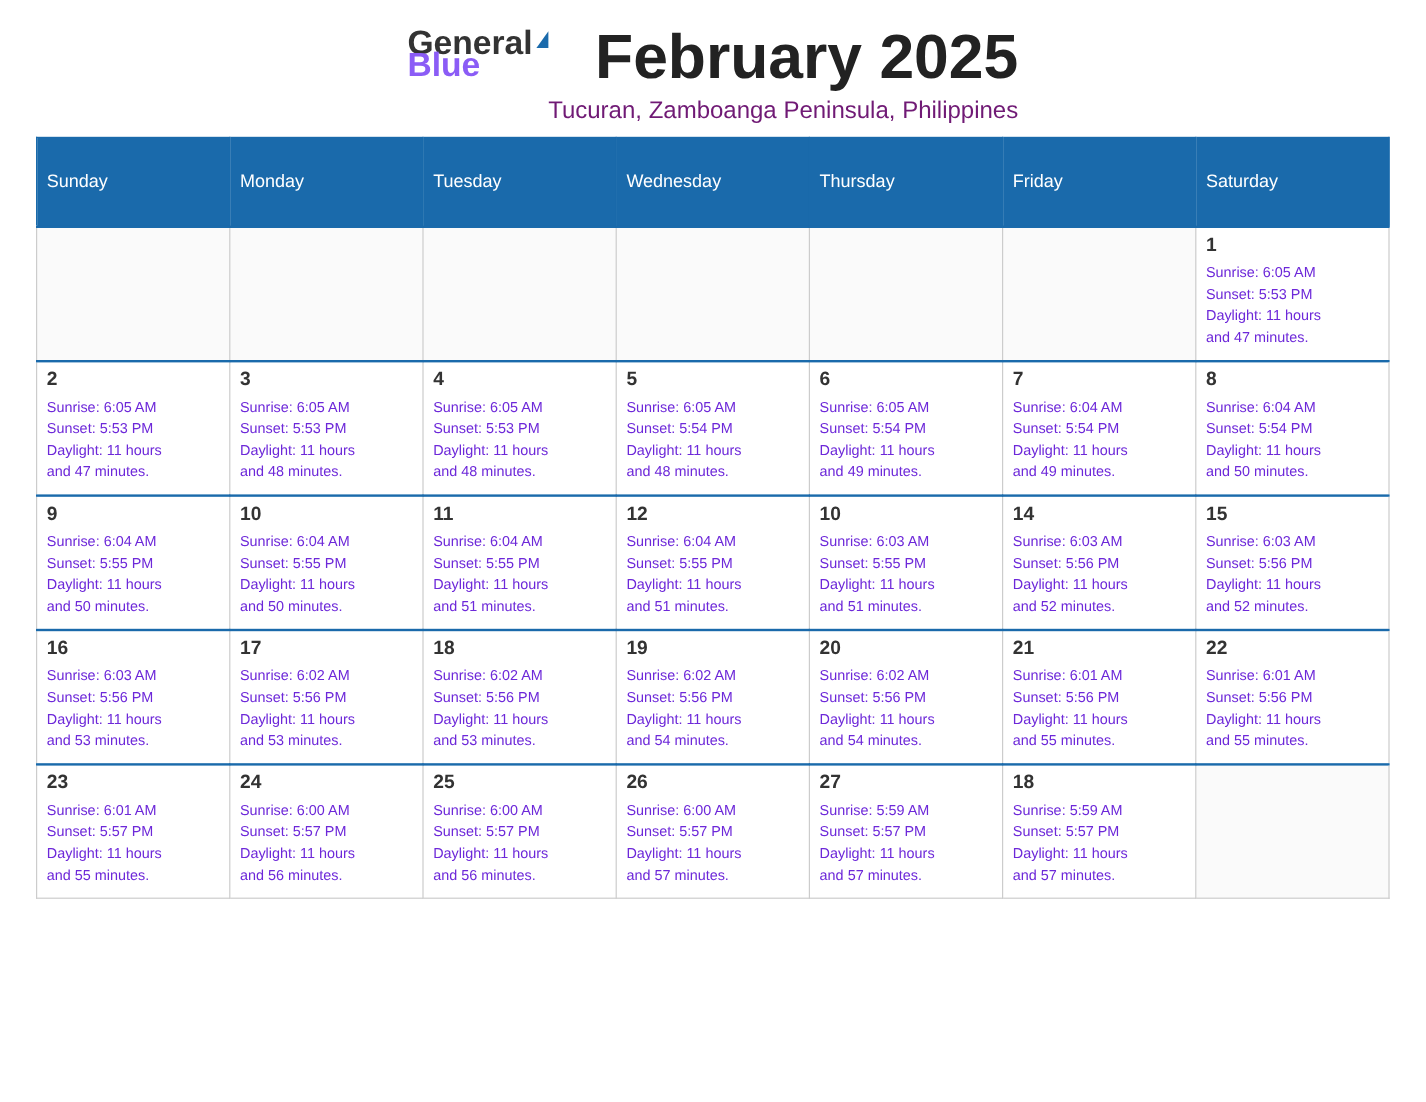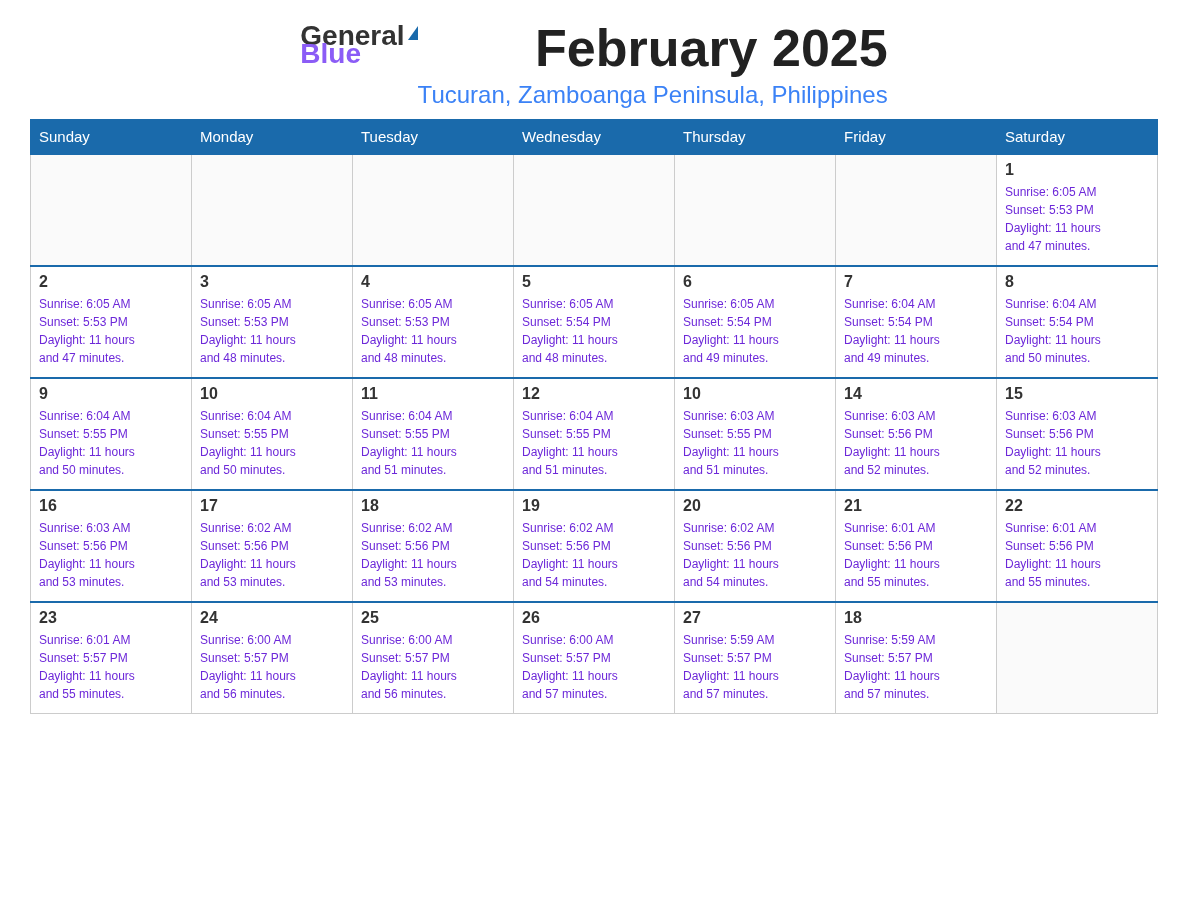--- a/index.html
+++ b/index.html
@@ -46,33 +46,33 @@
     .title-section {
       text-align: right;
     }
     .month-year {
       font-size: 52px;
       font-weight: bold;
       color: #222;
       line-height: 1.1;
     }
     .location {
-      font-size: 24px;
-      color: #3b82f6;
+      font-size: 20px;
+      color: #701a75;
       margin-top: 4px;
     }
     table {
       width: 100%;
       border-collapse: collapse;
       margin-top: 10px;
     }
     thead th {
       background-color: #1a6aab;
       color: #fff;
-      padding: 8px 8px;
+      padding: 28px 8px;
       font-size: 15px;
       font-weight: normal;
       text-align: left;
       border: 1px solid #1a6aab;
     }
     tbody td {
       vertical-align: top;
       padding: 6px 8px 10px 8px;
       font-size: 12.5px;
       color: #333;

